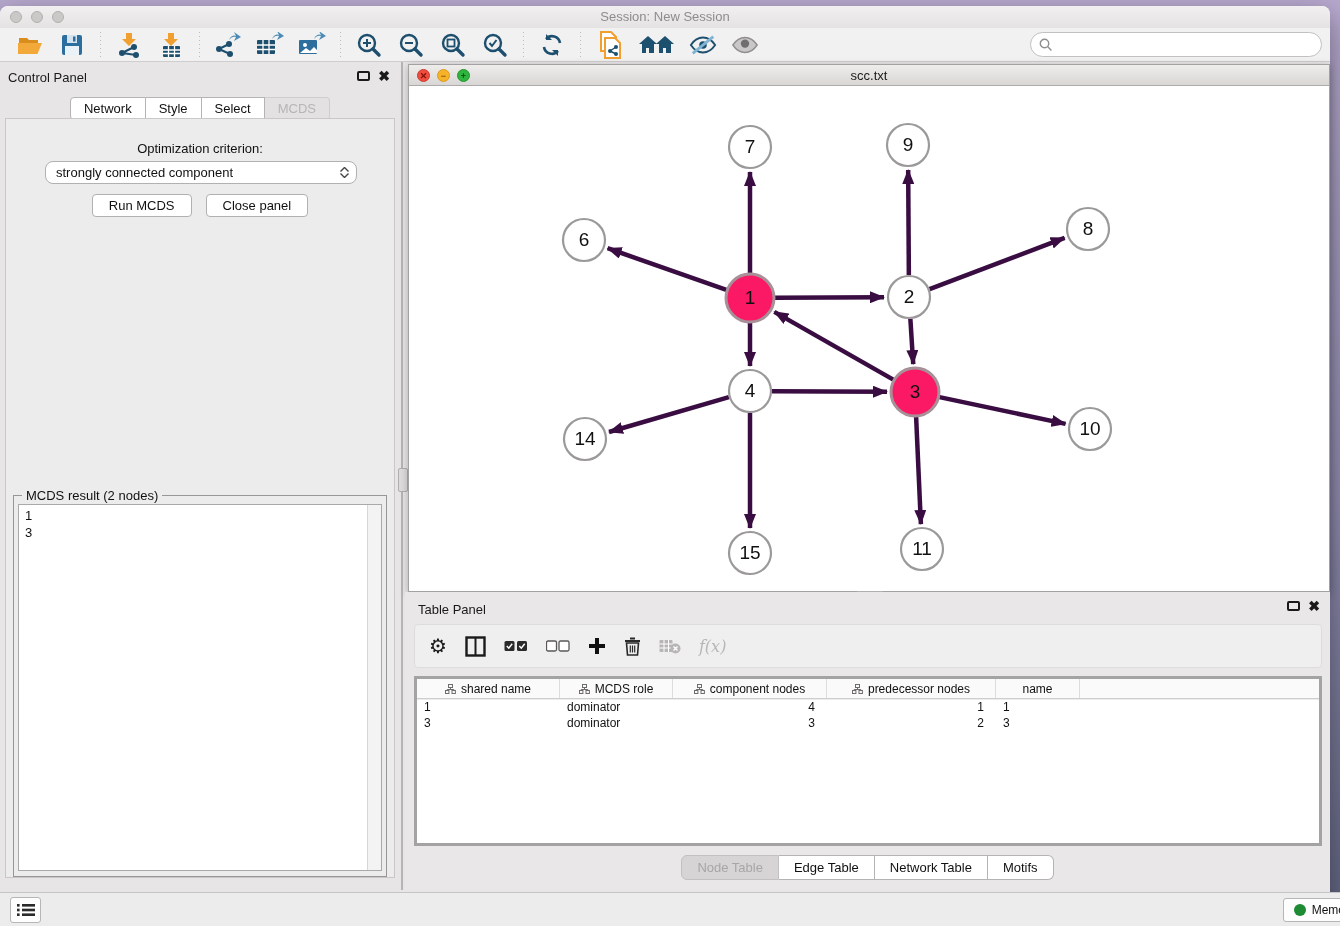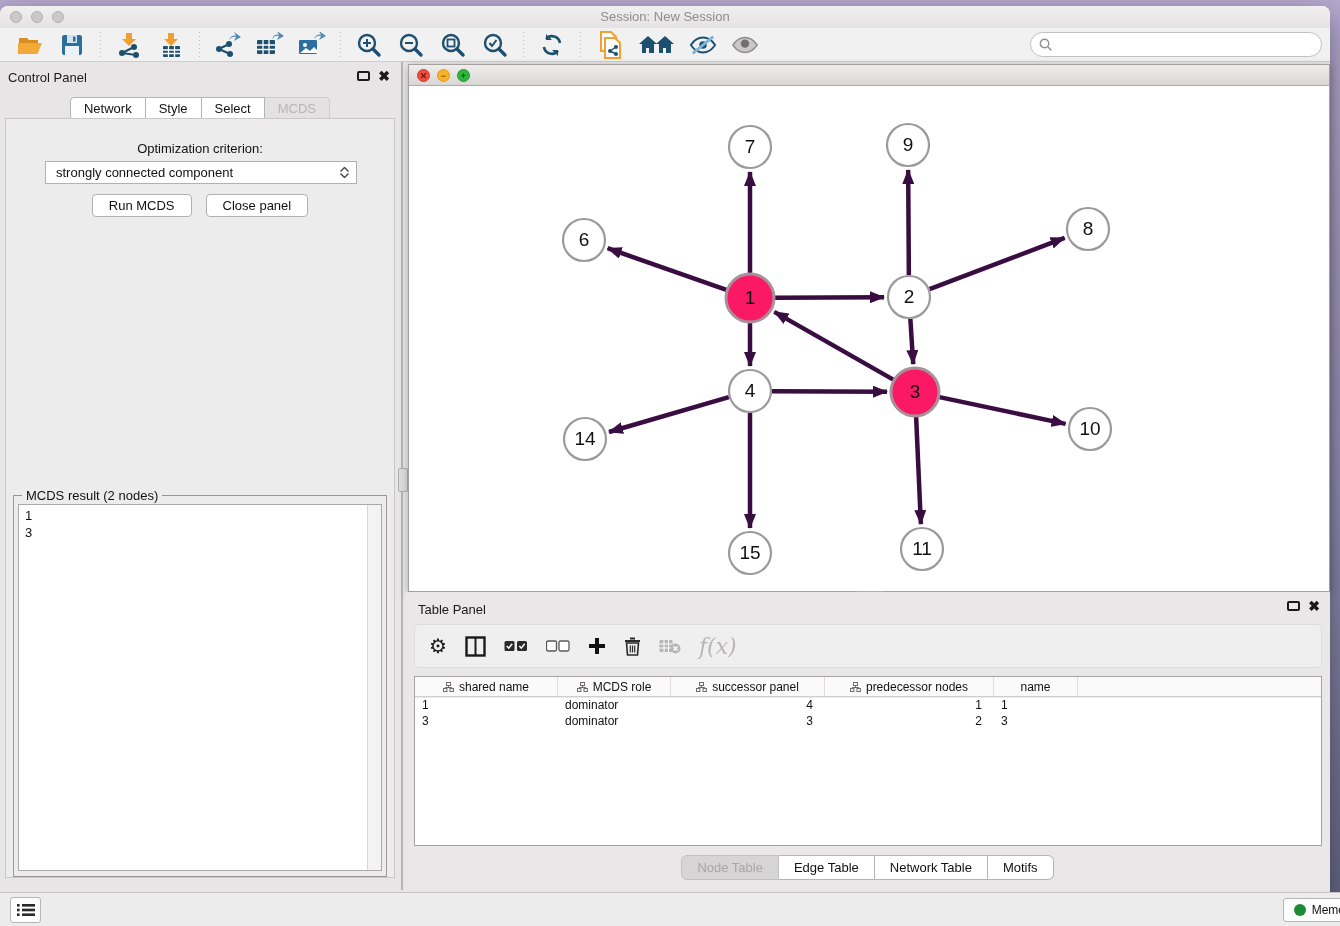--- a/index.html
+++ b/index.html
@@ -41,21 +41,21 @@
   .cp-tabs{position:absolute;left:0;top:91px;width:400px;display:flex;justify-content:center;}
   .tab-row{display:flex;}
   .tab-row .tab{font-size:13px;padding:3px 13px;background:#fff;border:1px solid #b5b3b3;border-left-width:0;color:#111;}
   .tab-row .tab:first-child{border-left-width:1px;border-radius:4px 0 0 4px;}
   .tab-row .tab:last-child{border-radius:0 4px 4px 0;}
   .tab-row .tab.active{background:#e3e1e1;color:#b7b5b5;border-color:#cfcdcd;}
   .cp-content{position:absolute;left:5px;top:112px;width:390px;height:760px;background:#ececec;
     border:1px solid #c9c7c7;box-sizing:border-box;}
   .opt-label{position:absolute;left:0;top:22px;width:100%;text-align:center;font-size:13px;color:#111;}
   .dropdown{position:absolute;left:39px;top:42px;width:312px;height:23px;background:#fff;
-    border:1px solid #b2b0b0;border-radius:0;box-sizing:border-box;display:flex;align-items:center;
+    border:1px solid #b2b0b0;border-radius:8px;box-sizing:border-box;display:flex;align-items:center;
     font-size:13px;color:#111;padding-left:10px;}
   .dropdown .chevrons{margin-left:auto;margin-right:7px;display:flex;flex-direction:column;gap:1px;}
   .btn-row{position:absolute;left:0;top:75px;width:100%;display:flex;justify-content:center;gap:14px;}
   .push-btn{height:23px;background:#fff;border:1px solid #b2b0b0;border-radius:4px;font-size:13px;
     color:#111;padding:0 16px;display:flex;align-items:center;box-sizing:border-box;}
   .result-group{position:absolute;left:7px;top:376px;width:372px;height:380px;border:1px solid #989696;}
   .result-legend{position:absolute;left:8px;top:-8px;background:#ececec;padding:0 4px;font-size:13px;color:#111;}
   .result-box{position:absolute;left:4px;top:8px;right:4px;bottom:5px;background:#fff;border:1px solid #aaa8a8;}
   .result-lines{position:absolute;left:6px;top:2px;font-size:13px;color:#111;line-height:17px;white-space:pre;}
   .result-scroll{position:absolute;right:0;top:0;bottom:0;width:13px;background:#f4f3f3;border-left:1px solid #d8d6d6;}
@@ -75,23 +75,23 @@
   .net-title{position:absolute;left:0;right:0;top:3px;text-align:center;font-size:13px;color:#1a1a1a;}
   #graph-svg{position:absolute;left:0;top:21px;}
   .h-handle{position:absolute;left:856px;top:585px;width:26px;height:6px;background:#dddbdb;border:1px solid #b0aeae;border-radius:2px;}
   
   .table-panel{position:absolute;left:405px;top:586px;width:925px;height:298px;background:#e9e7e7;}
   .tp-title{position:absolute;left:13px;top:10px;font-size:13px;color:#1a1a1a;}
   .tp-toolbar{position:absolute;left:9px;top:32px;width:908px;height:44px;background:#f0efef;
     border:1px solid #dedcdc;border-radius:4px;box-sizing:border-box;display:flex;align-items:center;gap:18px;padding:0 14px;}
   .tp-icon{display:flex;align-items:center;justify-content:center;}
   .gear-glyph{font-size:20px;color:#1a1a1a;line-height:20px;}
-  .fx{font-family:"DejaVu Serif", serif;font-style:italic;font-size:22px;color:#b7b5b5;}
+  .fx{font-family:"DejaVu Serif", serif;font-style:italic;font-size:16px;color:#b7b5b5;}
   .tp-table{position:absolute;left:9px;top:84px;width:908px;height:170px;background:#fff;
-    border:1px solid #a3a3a3;box-sizing:border-box;overflow:hidden;}
+    border:3px solid #a3a3a3;box-sizing:border-box;overflow:hidden;}
   .thead{display:flex;height:19px;background:#fbfafa;border-bottom:1px solid #cfcdcd;box-shadow:0 1px 0 #ececec;}
   .th{display:flex;align-items:center;justify-content:center;gap:5px;font-size:12px;color:#111;
     border-right:1px solid #dedcdc;box-sizing:border-box;height:100%;}
   .tr{display:flex;height:16px;align-items:center;}
   .td{font-size:12px;color:#111;box-sizing:border-box;height:100%;line-height:16px;}
   .td.left{text-align:left;padding-left:7px;}
   .td.right{text-align:right;padding-right:12px;}
   .tp-tabs{position:absolute;left:0;bottom:10px;width:100%;display:flex;justify-content:center;}
   .tp-tabs .tab{font-size:13px;padding:4px 15px;background:#fff;border:1px solid #b5b3b3;border-left-width:0;color:#111;}
   .tp-tabs .tab:first-child{border-left-width:1px;border-radius:6px 0 0 6px;}
@@ -317,20 +317,21 @@
   <div class="v-divider"></div>
   <div class="v-handle"></div>
 
   <div class="net-window">
     <div class="net-titlebar">
       <div class="lights">
         <div class="light red">✕</div>
         <div class="light yellow">−</div>
         <div class="light green">+</div>
       </div>
+      <div class="net-title">scc.txt</div>
     </div>
     <svg id="graph-svg" width="920" height="505">
         <defs>
           <marker id="arrow" markerWidth="16" markerHeight="12" refX="14" refY="6" orient="auto" markerUnits="userSpaceOnUse">
             <path d="M0,0 L15,6 L0,12 Z" fill="#3a0d42"></path>
           </marker>
         </defs>
         <line x1="341" y1="187" x2="341" y2="86" stroke="#3a0d42" stroke-width="4.5" marker-end="url(#arrow)"></line>
         <line x1="317.39911144699016" y1="203.75390640918934" x2="198.60088855300984" y2="162.24609359081066" stroke="#3a0d42" stroke-width="4.5" marker-end="url(#arrow)"></line>
         <line x1="365.99950557220126" y1="211.8427704052063" x2="475.00049442779874" y2="211.1572295947937" stroke="#3a0d42" stroke-width="4.5" marker-end="url(#arrow)"></line>
@@ -479,21 +480,21 @@
           </div>
           <div class="th" style="width: 154px;">
             <span style="display: flex;">
               <svg width="11" height="10" viewBox="0 0 11 10">
                 <rect x="3.5" y="0.5" width="4" height="3" fill="none" stroke="#6e6c6c"></rect>
                 <rect x="0.5" y="6.5" width="3.4" height="3" fill="none" stroke="#6e6c6c"></rect>
                 <rect x="7" y="6.5" width="3.4" height="3" fill="none" stroke="#6e6c6c"></rect>
                 <path d="M5.5 3.5v2M2.2 6.5v-1h6.6v1" fill="none" stroke="#6e6c6c"></path>
               </svg>
             </span>
-            <span>successor panel</span>
+            <span>component nodes</span>
           </div>
           <div class="th" style="width: 169px;">
             <span style="display: flex;">
               <svg width="11" height="10" viewBox="0 0 11 10">
                 <rect x="3.5" y="0.5" width="4" height="3" fill="none" stroke="#6e6c6c"></rect>
                 <rect x="0.5" y="6.5" width="3.4" height="3" fill="none" stroke="#6e6c6c"></rect>
                 <rect x="7" y="6.5" width="3.4" height="3" fill="none" stroke="#6e6c6c"></rect>
                 <path d="M5.5 3.5v2M2.2 6.5v-1h6.6v1" fill="none" stroke="#6e6c6c"></path>
               </svg>
             </span>

